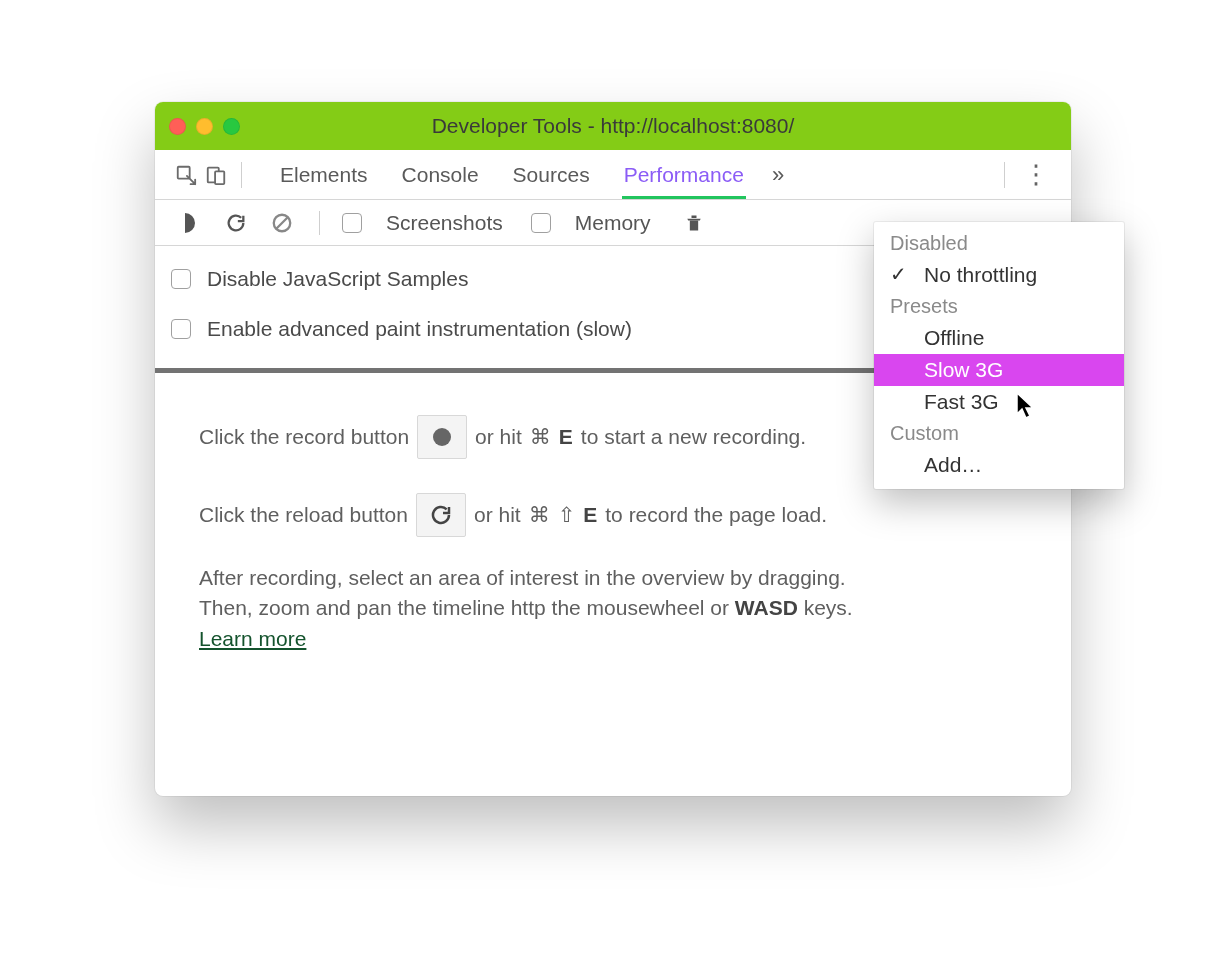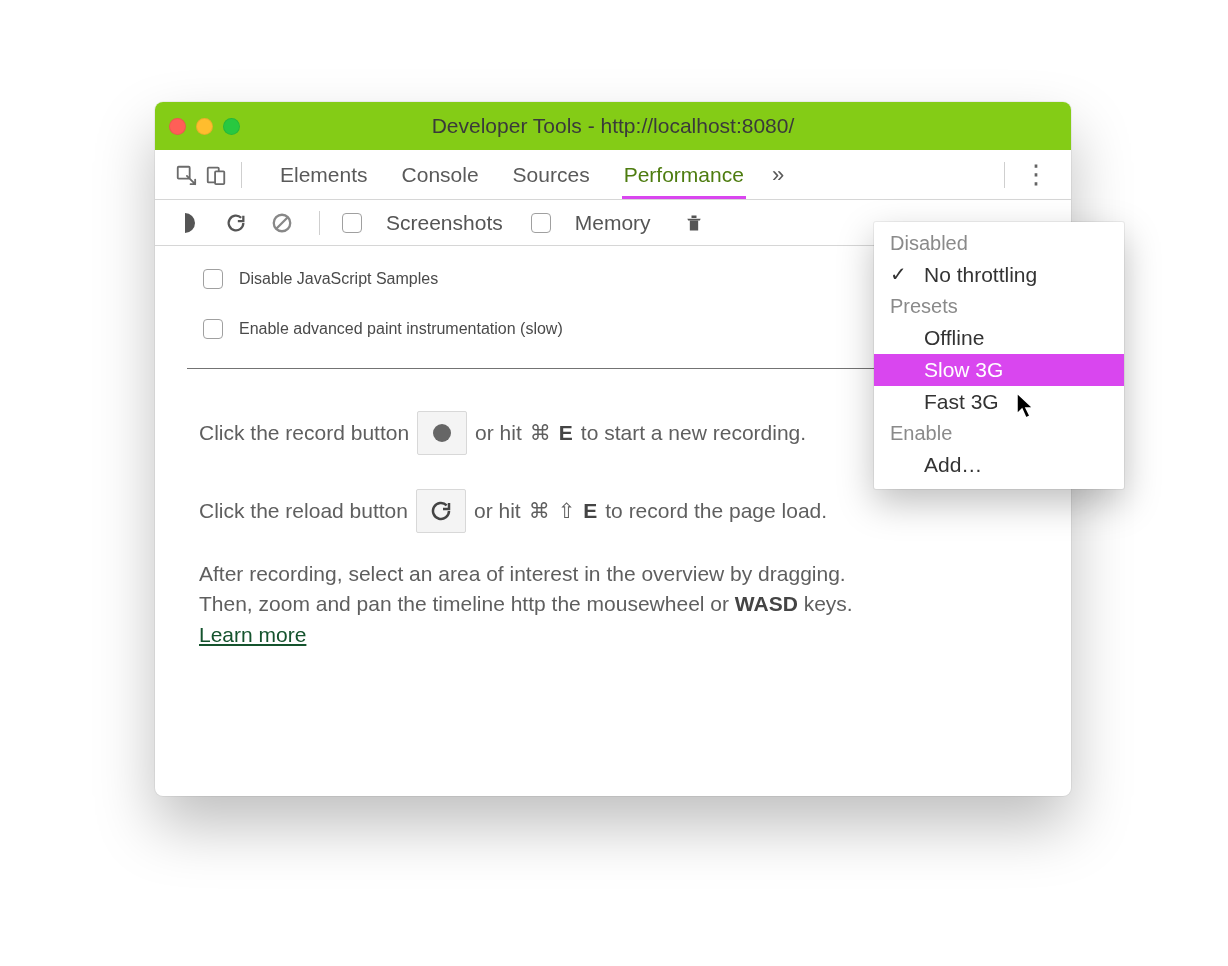--- a/index.html
+++ b/index.html
@@ -54,21 +54,21 @@
     .tabbar .icon-btn {
       width: 30px; height: 30px; display:flex; align-items:center; justify-content:center;
       color: #6b6b6b;
       cursor: pointer;
     }
     .tabbar .vsep {
       width: 1px; height: 26px; background: #cfcfcf; margin: 0 10px;
     }
     .tabs { display:flex; gap: 30px; margin-left: 26px; align-items:flex-start; }
     .tab { padding: 12px 2px; cursor: pointer; }
-    .tab.active { color: #4d7c0f; border-bottom: 3px solid #d946ef; padding-bottom: 9px; }
+    .tab.active { color: #8b5cf6; border-bottom: 3px solid #22c55e; padding-bottom: 9px; }
     .chev { margin-left: 26px; font-size: 22px; color:#5a5a5a; cursor:pointer; }
     .tabbar .right {
       margin-left: auto; display:flex; align-items:center; padding-right: 14px;
     }
     .kebab { font-size: 26px; color:#646464; padding: 0 8px; cursor:pointer; }
 
     .toolbar {
       height: 46px;
       border-bottom: 1px solid #d6d6d6;
       display:flex; align-items:center;
@@ -78,25 +78,24 @@
       gap: 16px;
     }
     .tb-btn { width:30px; height:30px; display:flex; align-items:center; justify-content:center; cursor:pointer; color:#555; }
     .tb-sep { width:1px; height:24px; background:#cfcfcf; margin:0 6px; }
     .chk {
       width: 20px; height:20px; border: 1.5px solid #a0a0a0; border-radius:4px; display:inline-block; margin-right:8px; vertical-align:middle; cursor:pointer;
     }
     .tb-label { color:#555; margin-right: 12px; }
 
     .settings {
-      border-bottom: 1px solid #737373;
+      border-bottom: 5px solid #737373;
       padding: 8px 16px 14px 16px;
-      font-size: 16px;
+      font-size: 21px;
       color:#4a4a4a;
-      margin-left:32px;
     }
     .set-row { display:flex; align-items:center; height: 50px; }
     .set-row .label { margin-left: 8px; flex: 1; }
     .set-key { color:#555; min-width: 100px; }
 
     .empty {
       padding: 42px 44px 30px 44px;
       font-size: 21px;
       color: #5f5f5f;
       line-height: 1.45;
@@ -274,20 +273,20 @@
     </div>
   </div>
 
   <div class="dropdown">
     <div class="dd-group">Disabled</div>
     <div class="dd-item dd-check">No throttling</div>
     <div class="dd-group">Presets</div>
     <div class="dd-item">Offline</div>
     <div class="dd-item highlight">Slow 3G</div>
     <div class="dd-item">Fast 3G</div>
-    <div class="dd-group">Enable</div>
+    <div class="dd-group">Custom</div>
     <div class="dd-item">Add…</div>
   </div>
 
   <svg class="cursor-img" viewBox="0 0 20 28">
     <path d="M1 1 L1 22 L6 17 L10 26 L14 24 L10 16 L17 16 Z" fill="#000" stroke="#fff" stroke-width="1.5"></path>
   </svg>
 </div>
 
 </body></html>

